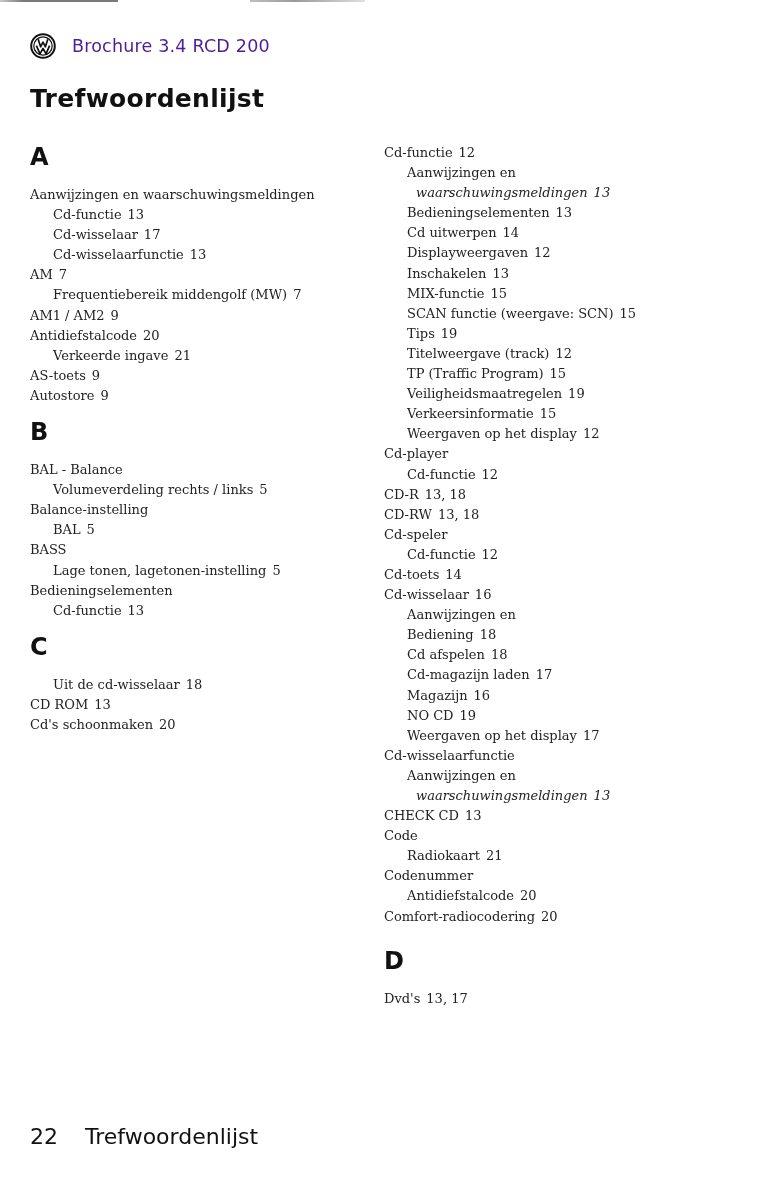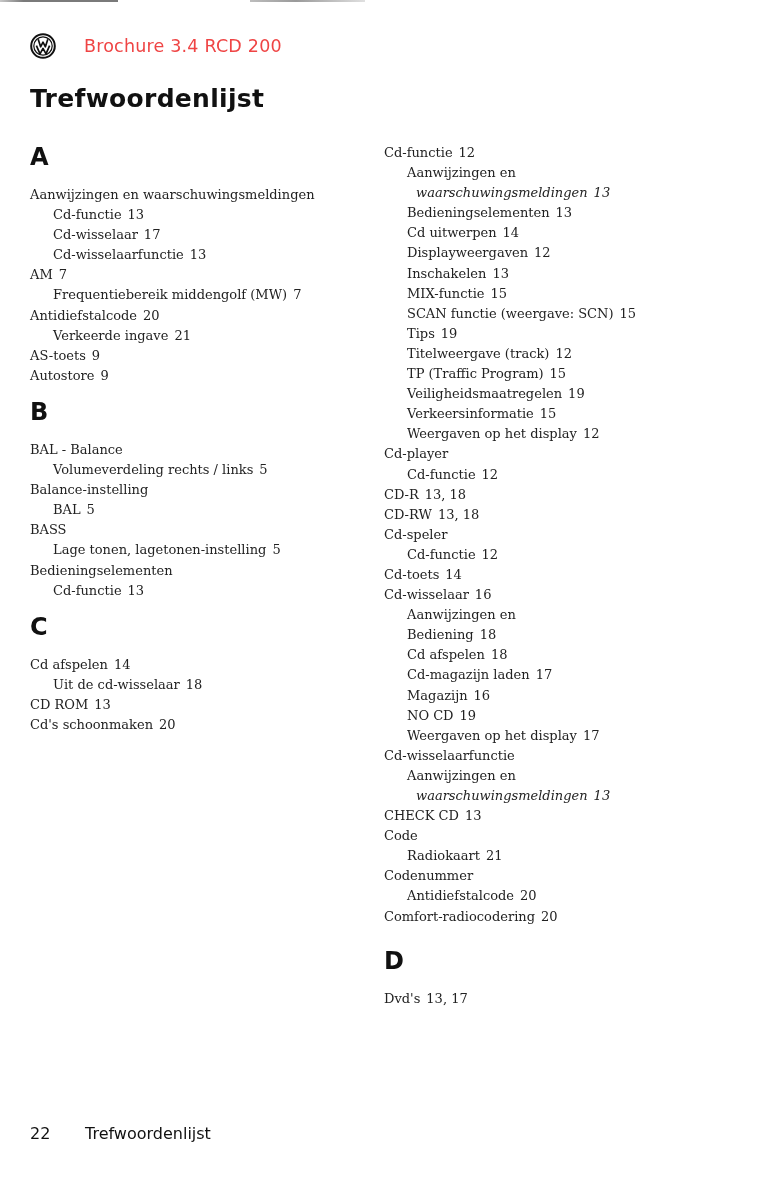--- a/index.html
+++ b/index.html
@@ -8,23 +8,23 @@
       color: #1a1a1a;
       font-family: "DejaVu Serif", "Liberation Serif", serif;
     }
     .top-mark { position: absolute; top: 0; height: 2px; background: #8a8a8a; }
     .top-mark.left { left: 0; width: 118px; background: linear-gradient(90deg,#c8c8c8,#7a7a7a 20%,#7a7a7a); }
     .top-mark.right { left: 250px; width: 115px; background: linear-gradient(90deg,#bdbdbd,#9a9a9a 40%,#e0e0e0); }
 
     .header { position: absolute; top: 33px; left: 30px; display: flex; align-items: center; }
     .vw-logo { width: 26px; height: 26px; }
     .brochure-title {
-      margin-left: 28px;
+      margin-left: 16px;
       font-family: "DejaVu Sans", "Liberation Sans", sans-serif;
-      font-size: 17.5px; color: #ef4444; letter-spacing: 0.2px;
+      font-size: 17.5px; color: #4c1d95; letter-spacing: 0.2px;
     }
     .page-title {
       position: absolute; top: 84px; left: 30px; margin: 0;
       font-family: "DejaVu Sans", "Liberation Sans", sans-serif;
       font-weight: bold; font-size: 25px; color: #111; letter-spacing: 0.3px;
     }
 
     .column { position: absolute; width: 360px; }
     .column.left { left: 30px; top: 143px; }
     .column.right { left: 384px; top: 143px; }
@@ -37,21 +37,21 @@
     .section + .section { margin-top: 12px; }
     .entry {
       font-size: 13px; line-height: 20.1px; height: 20.1px;
       white-space: nowrap; color: #222;
     }
     .entry.level-1 { padding-left: 23px; }
     .entry.level-2 { padding-left: 32px; font-style: italic; }
     .entry .pages { margin-left: 6px; }
 
     .footer { position: absolute; top: 1124px; left: 30px; display: flex; align-items: baseline;
-      font-family: "DejaVu Sans", "Liberation Sans", sans-serif; font-size: 16px; color: #111; }
+      font-family: "DejaVu Sans", "Liberation Sans", sans-serif; font-size: 22px; color: #111; }
     .footer .page-number { width: 55px; }
   </style>
 </head>
 <body>
 
 <div class="top-mark left"></div>
 <div class="top-mark right"></div>
 
 <div class="header">
   <svg class="vw-logo" viewBox="0 0 26 26">
@@ -67,39 +67,39 @@
 
 <div class="column left" id="col-left">
     <div class="section">
       <div class="letter">A</div>
       <div class="entry level-0"><span>Aanwijzingen en waarschuwingsmeldingen</span></div>
       <div class="entry level-1"><span>Cd-functie</span><span class="pages">13</span></div>
       <div class="entry level-1"><span>Cd-wisselaar</span><span class="pages">17</span></div>
       <div class="entry level-1"><span>Cd-wisselaarfunctie</span><span class="pages">13</span></div>
       <div class="entry level-0"><span>AM</span><span class="pages">7</span></div>
       <div class="entry level-1"><span>Frequentiebereik middengolf (MW)</span><span class="pages">7</span></div>
+      <div class="entry level-0"><span>AM1 / AM2</span><span class="pages">9</span></div>
       <div class="entry level-0"><span>Antidiefstalcode</span><span class="pages">20</span></div>
       <div class="entry level-1"><span>Verkeerde ingave</span><span class="pages">21</span></div>
       <div class="entry level-0"><span>AS-toets</span><span class="pages">9</span></div>
       <div class="entry level-0"><span>Autostore</span><span class="pages">9</span></div>
     </div>
     <div class="section">
       <div class="letter">B</div>
       <div class="entry level-0"><span>BAL - Balance</span></div>
       <div class="entry level-1"><span>Volumeverdeling rechts / links</span><span class="pages">5</span></div>
       <div class="entry level-0"><span>Balance-instelling</span></div>
       <div class="entry level-1"><span>BAL</span><span class="pages">5</span></div>
       <div class="entry level-0"><span>BASS</span></div>
       <div class="entry level-1"><span>Lage tonen, lagetonen-instelling</span><span class="pages">5</span></div>
       <div class="entry level-0"><span>Bedieningselementen</span></div>
       <div class="entry level-1"><span>Cd-functie</span><span class="pages">13</span></div>
     </div>
     <div class="section">
       <div class="letter">C</div>
-      <div class="entry level-0"><span>Cd afspelen</span><span class="pages">14</span></div>
       <div class="entry level-1"><span>Uit de cd-wisselaar</span><span class="pages">18</span></div>
       <div class="entry level-0"><span>CD ROM</span><span class="pages">13</span></div>
       <div class="entry level-0"><span>Cd's schoonmaken</span><span class="pages">20</span></div>
     </div>
   </div>
 <div class="column right" id="col-right">
     <div class="section">
       <div class="entry level-0"><span>Cd-functie</span><span class="pages">12</span></div>
       <div class="entry level-1"><span>Aanwijzingen en</span></div>
       <div class="entry level-2"><span>waarschuwingsmeldingen</span><span class="pages">13</span></div>

